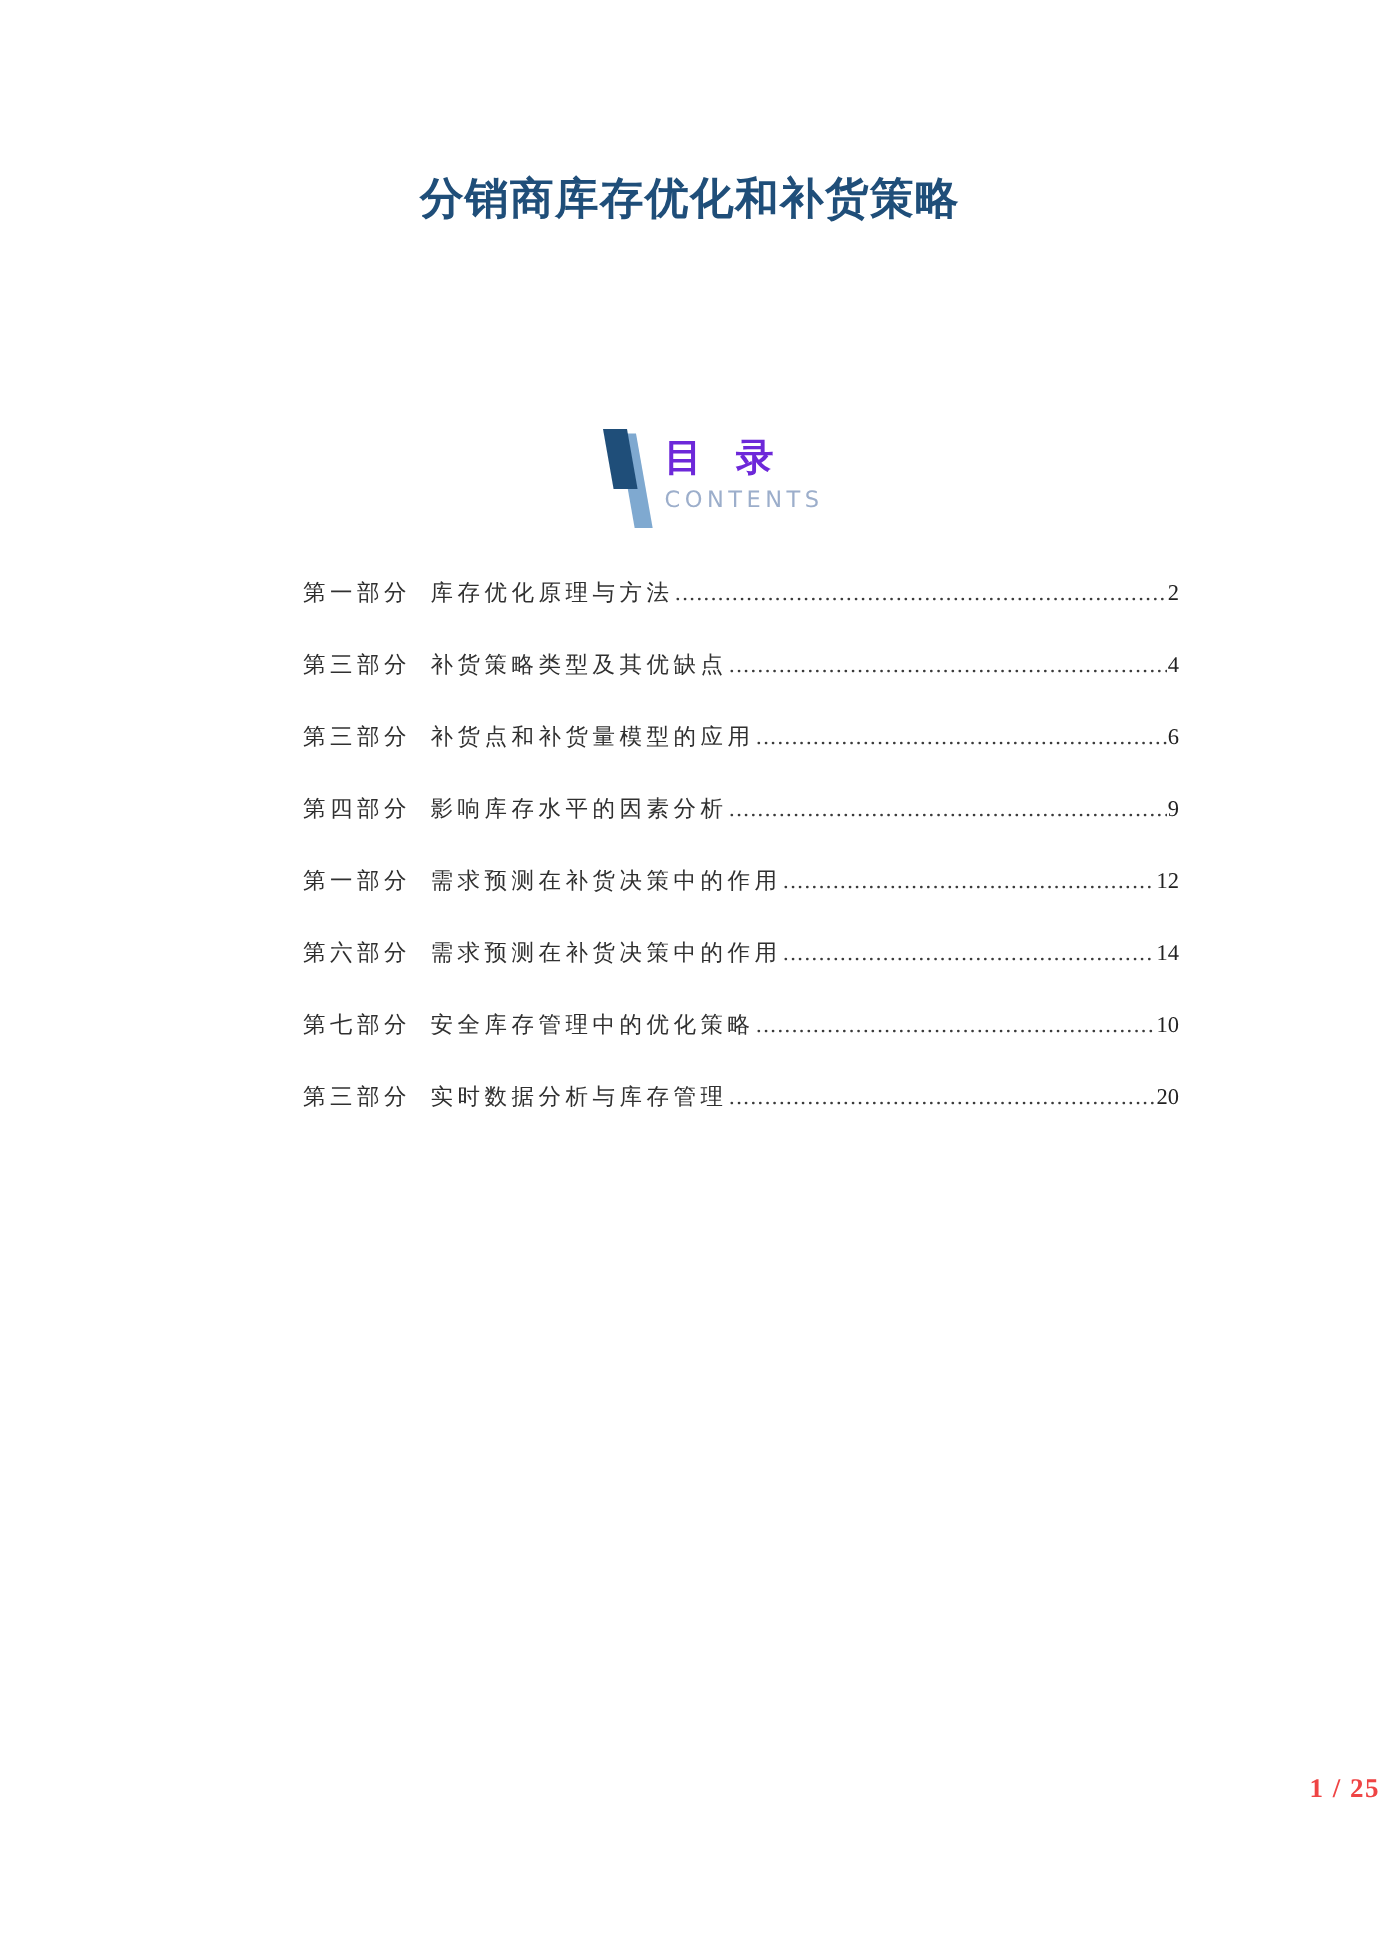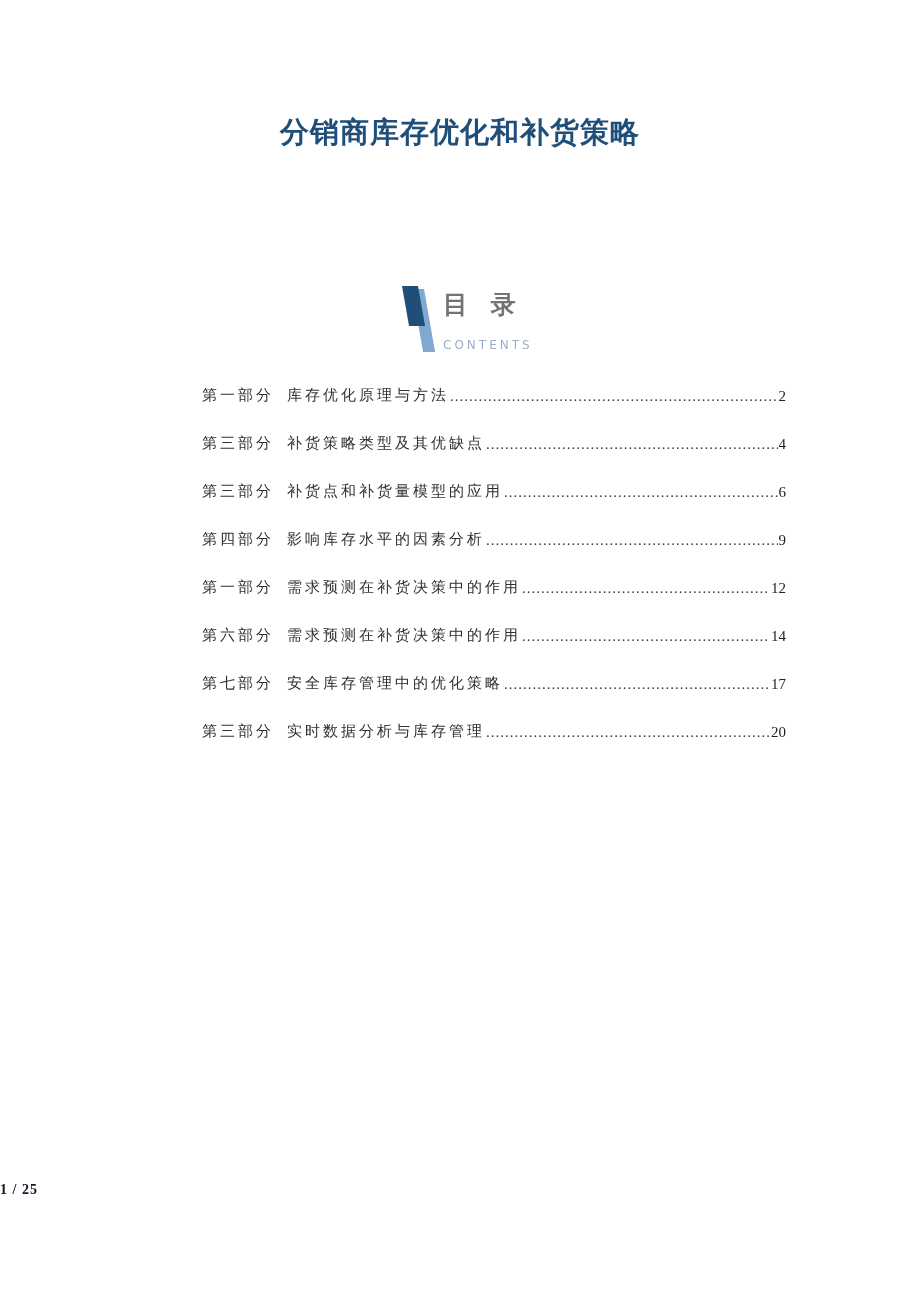--- a/index.html
+++ b/index.html
@@ -60,32 +60,32 @@
 
   .toc-text {
     position: absolute;
     left: 443px;
     top: 289px;
   }
   .toc-heading {
     font-family: "DejaVu Sans", "Liberation Sans", sans-serif;
     font-size: 25px;
     font-weight: 600;
-    color: #737373;
+    color: #6d28d9;
     word-spacing: 12px;
     letter-spacing: 1px;
     line-height: 1.3;
   }
   .toc-subheading {
     font-family: "DejaVu Sans", "Liberation Sans", sans-serif;
-    font-size: 12px;
+    font-size: 15px;
     font-weight: 400;
     color: #9CAECB;
     letter-spacing: 3px;
-    margin-top: 16px;
+    margin-top: 2px;
   }
 
   
   .toc-list {
     position: absolute;
     left: 170px;
     top: 357px;
     width: 616px;
   }
   .toc-row {
@@ -122,24 +122,24 @@
     white-space: nowrap;
     color: #222222;
   }
 
   
   .page-footer {
     position: absolute;
     top: 1182px;
     left: 0;
     right: 0;
-    text-align: left;
-    font-size: 14px;
+    text-align: right;
+    font-size: 18px;
     font-weight: bold;
-    color: #0f172a;
+    color: #ef4444;
     letter-spacing: 1px;
   }
 </style>
 </head>
 <body>
 
 <div class="page">
 
   <h1 class="doc-title">分销商库存优化和补货策略</h1>
 
@@ -193,21 +193,21 @@
       <span class="entry-label">第六部分</span>
       <span class="entry-title">需求预测在补货决策中的作用</span>
       <span class="entry-dots">................................................................................................................................................................................................................................................................................................................................................................................................................</span>
       <span class="entry-page">14</span>
     </div>
 
     <div class="toc-row">
       <span class="entry-label">第七部分</span>
       <span class="entry-title">安全库存管理中的优化策略</span>
       <span class="entry-dots">................................................................................................................................................................................................................................................................................................................................................................................................................</span>
-      <span class="entry-page">17</span>
+      <span class="entry-page">10</span>
     </div>
 
     <div class="toc-row">
       <span class="entry-label">第三部分</span>
       <span class="entry-title">实时数据分析与库存管理</span>
       <span class="entry-dots">................................................................................................................................................................................................................................................................................................................................................................................................................</span>
       <span class="entry-page">20</span>
     </div>
   </div>
 

